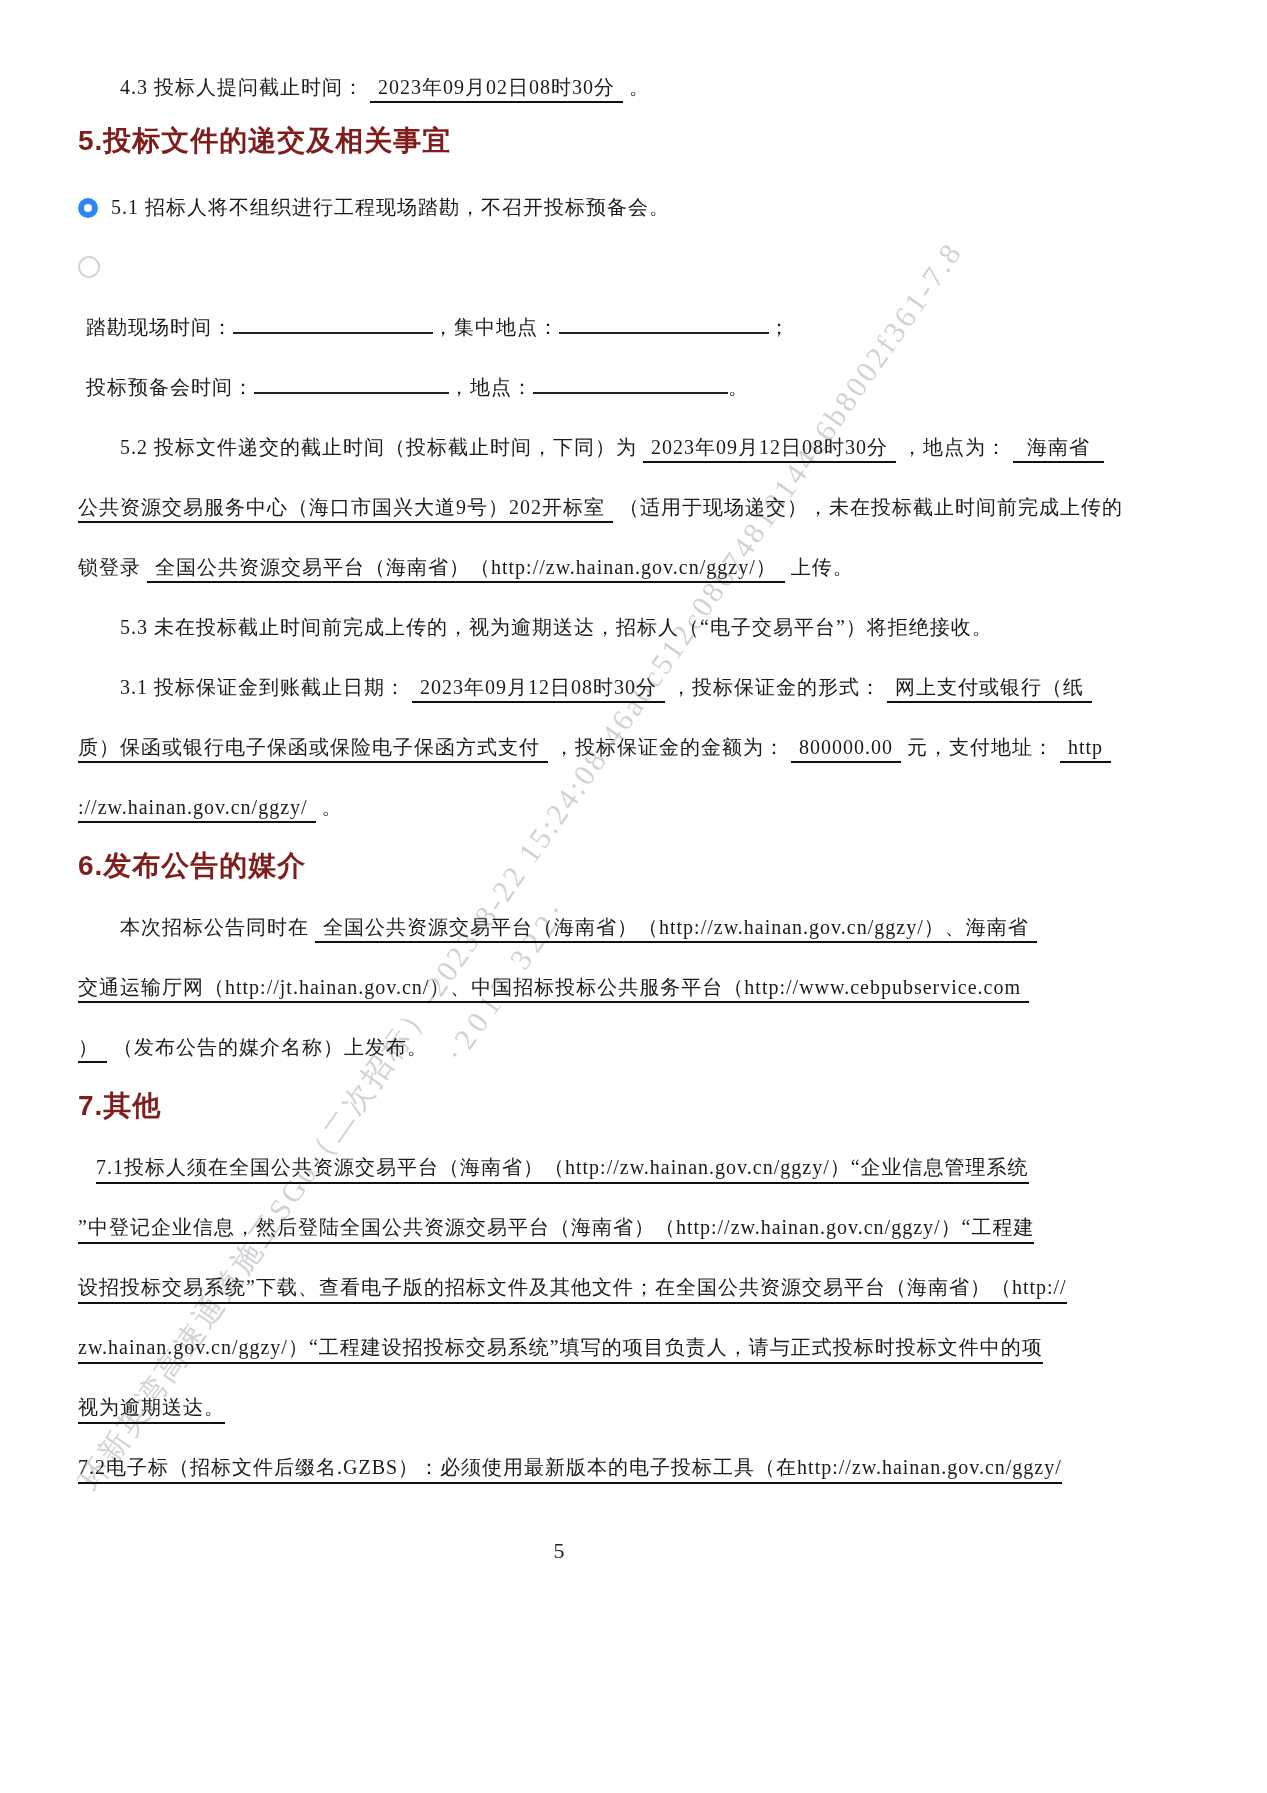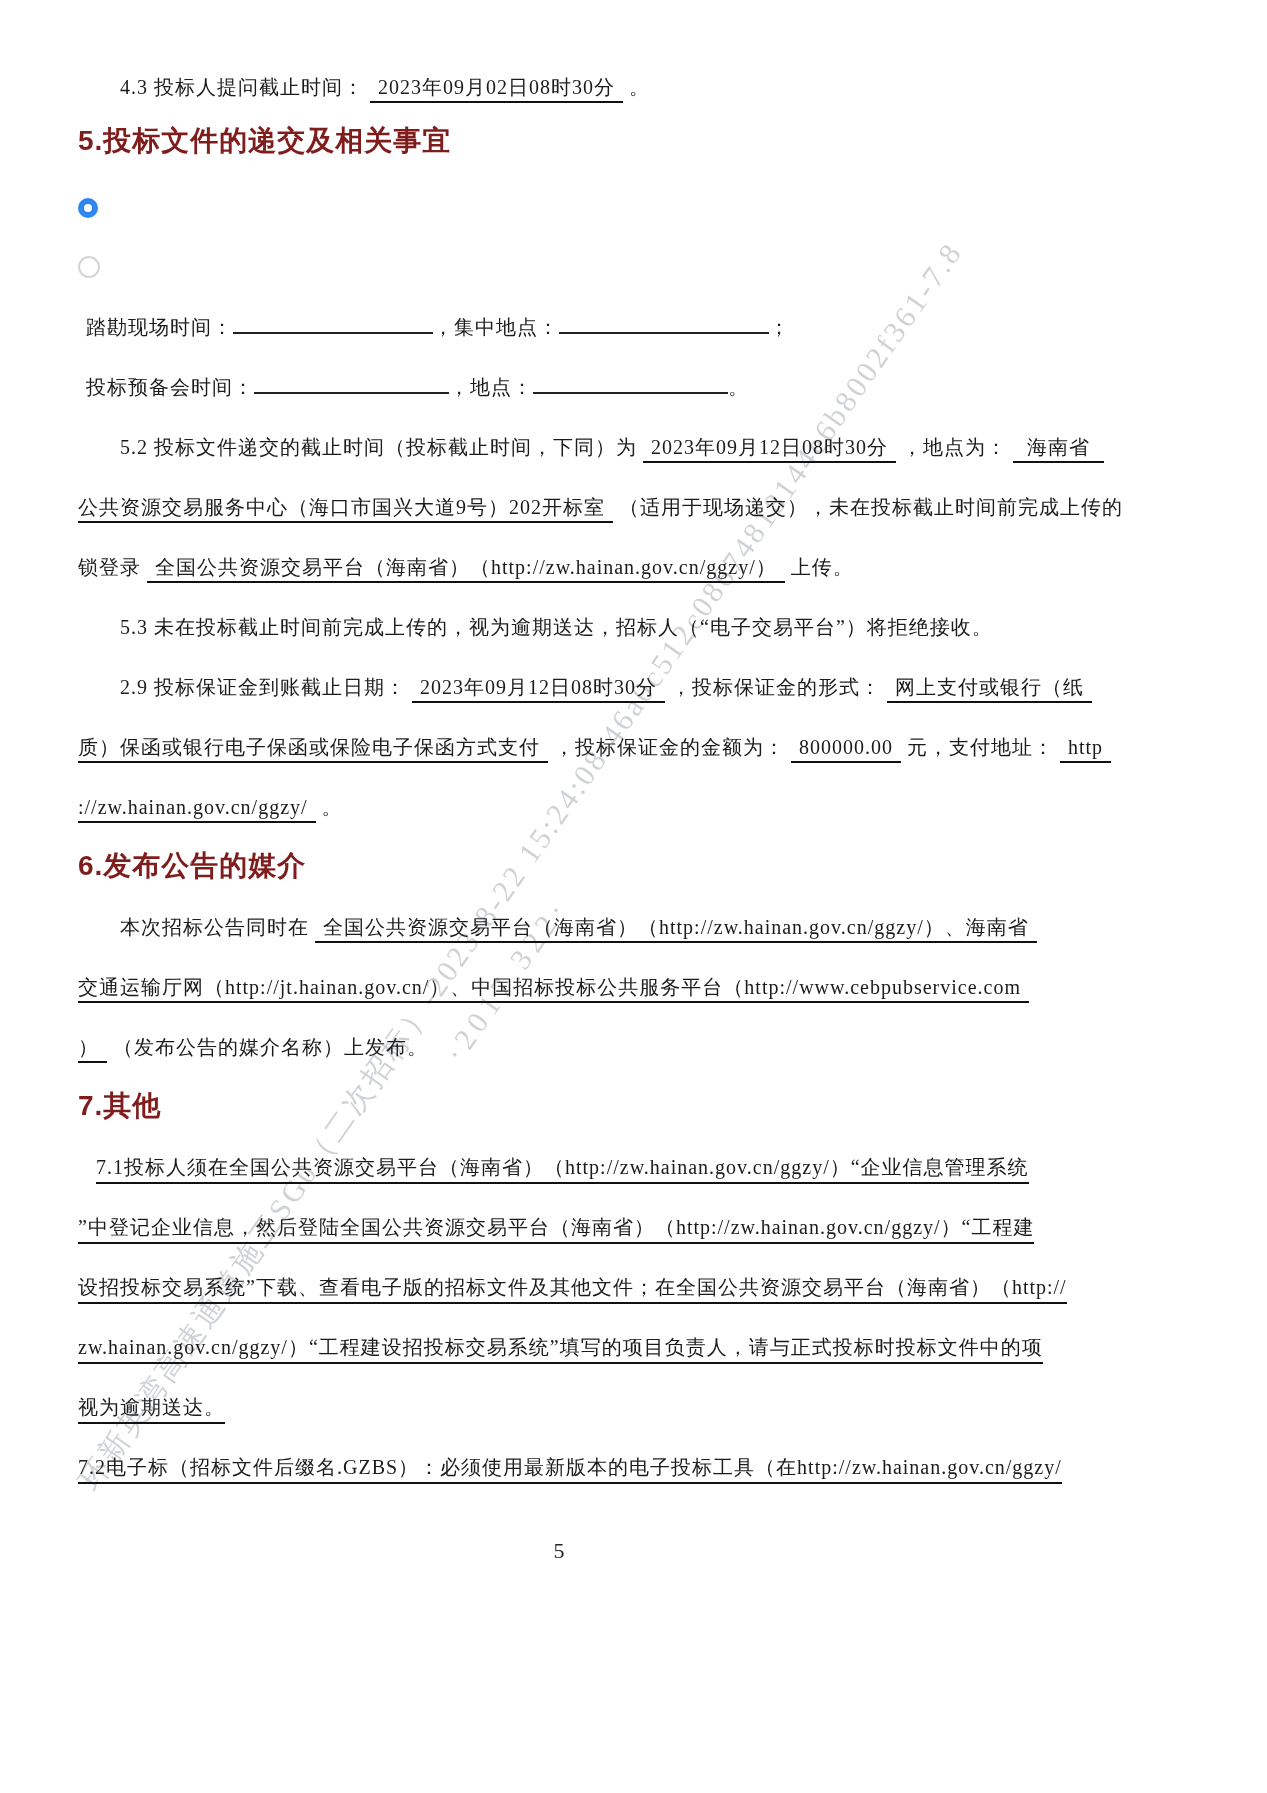--- a/index.html
+++ b/index.html
@@ -72,21 +72,21 @@
 
     <div class="line ind" style="top:72px">
       <span>4.3 投标人提问截止时间：</span>
       <span class="u">2023年09月02日08时30分</span>
       <span>。</span>
     </div>
 
     <div class="heading" style="top:122px">5.投标文件的递交及相关事宜</div>
 
     <div class="line" style="top:192px">
-      <span class="radio on"></span>
+      <span class="radio on"></span><span>5.1 招标人将不组织进行工程现场踏勘，不召开投标预备会。</span>
     </div>
 
     <div class="line" style="top:252px">
       <span class="radio off"></span>
     </div>
 
     <div class="line ind-xs" style="top:312px">
       <span>踏勘现场时间：</span><span class="blank b200"></span><span>，集中地点：</span><span class="blank b210"></span><span>；</span>
     </div>
 
@@ -108,21 +108,21 @@
 
     <div class="line" style="top:552px">
       <span>锁登录</span>
       <span class="u">全国公共资源交易平台（海南省）（http://zw.hainan.gov.cn/ggzy/）</span>
       <span>上传。</span>
     </div>
 
     <div class="line ind" style="top:612px">5.3 未在投标截止时间前完成上传的，视为逾期送达，招标人（“电子交易平台”）将拒绝接收。</div>
 
     <div class="line ind" style="top:672px">
-      <span>2.9 投标保证金到账截止日期：</span>
+      <span>3.1 投标保证金到账截止日期：</span>
       <span class="u">2023年09月12日08时30分</span>
       <span>，投标保证金的形式：</span>
       <span class="u">网上支付或银行（纸</span>
     </div>
 
     <div class="line" style="top:732px">
       <span class="u" style="padding-left:0">质）保函或银行电子保函或保险电子保函方式支付</span>
       <span>，投标保证金的金额为：</span>
       <span class="u">800000.00</span>
       <span>元，支付地址：</span>

